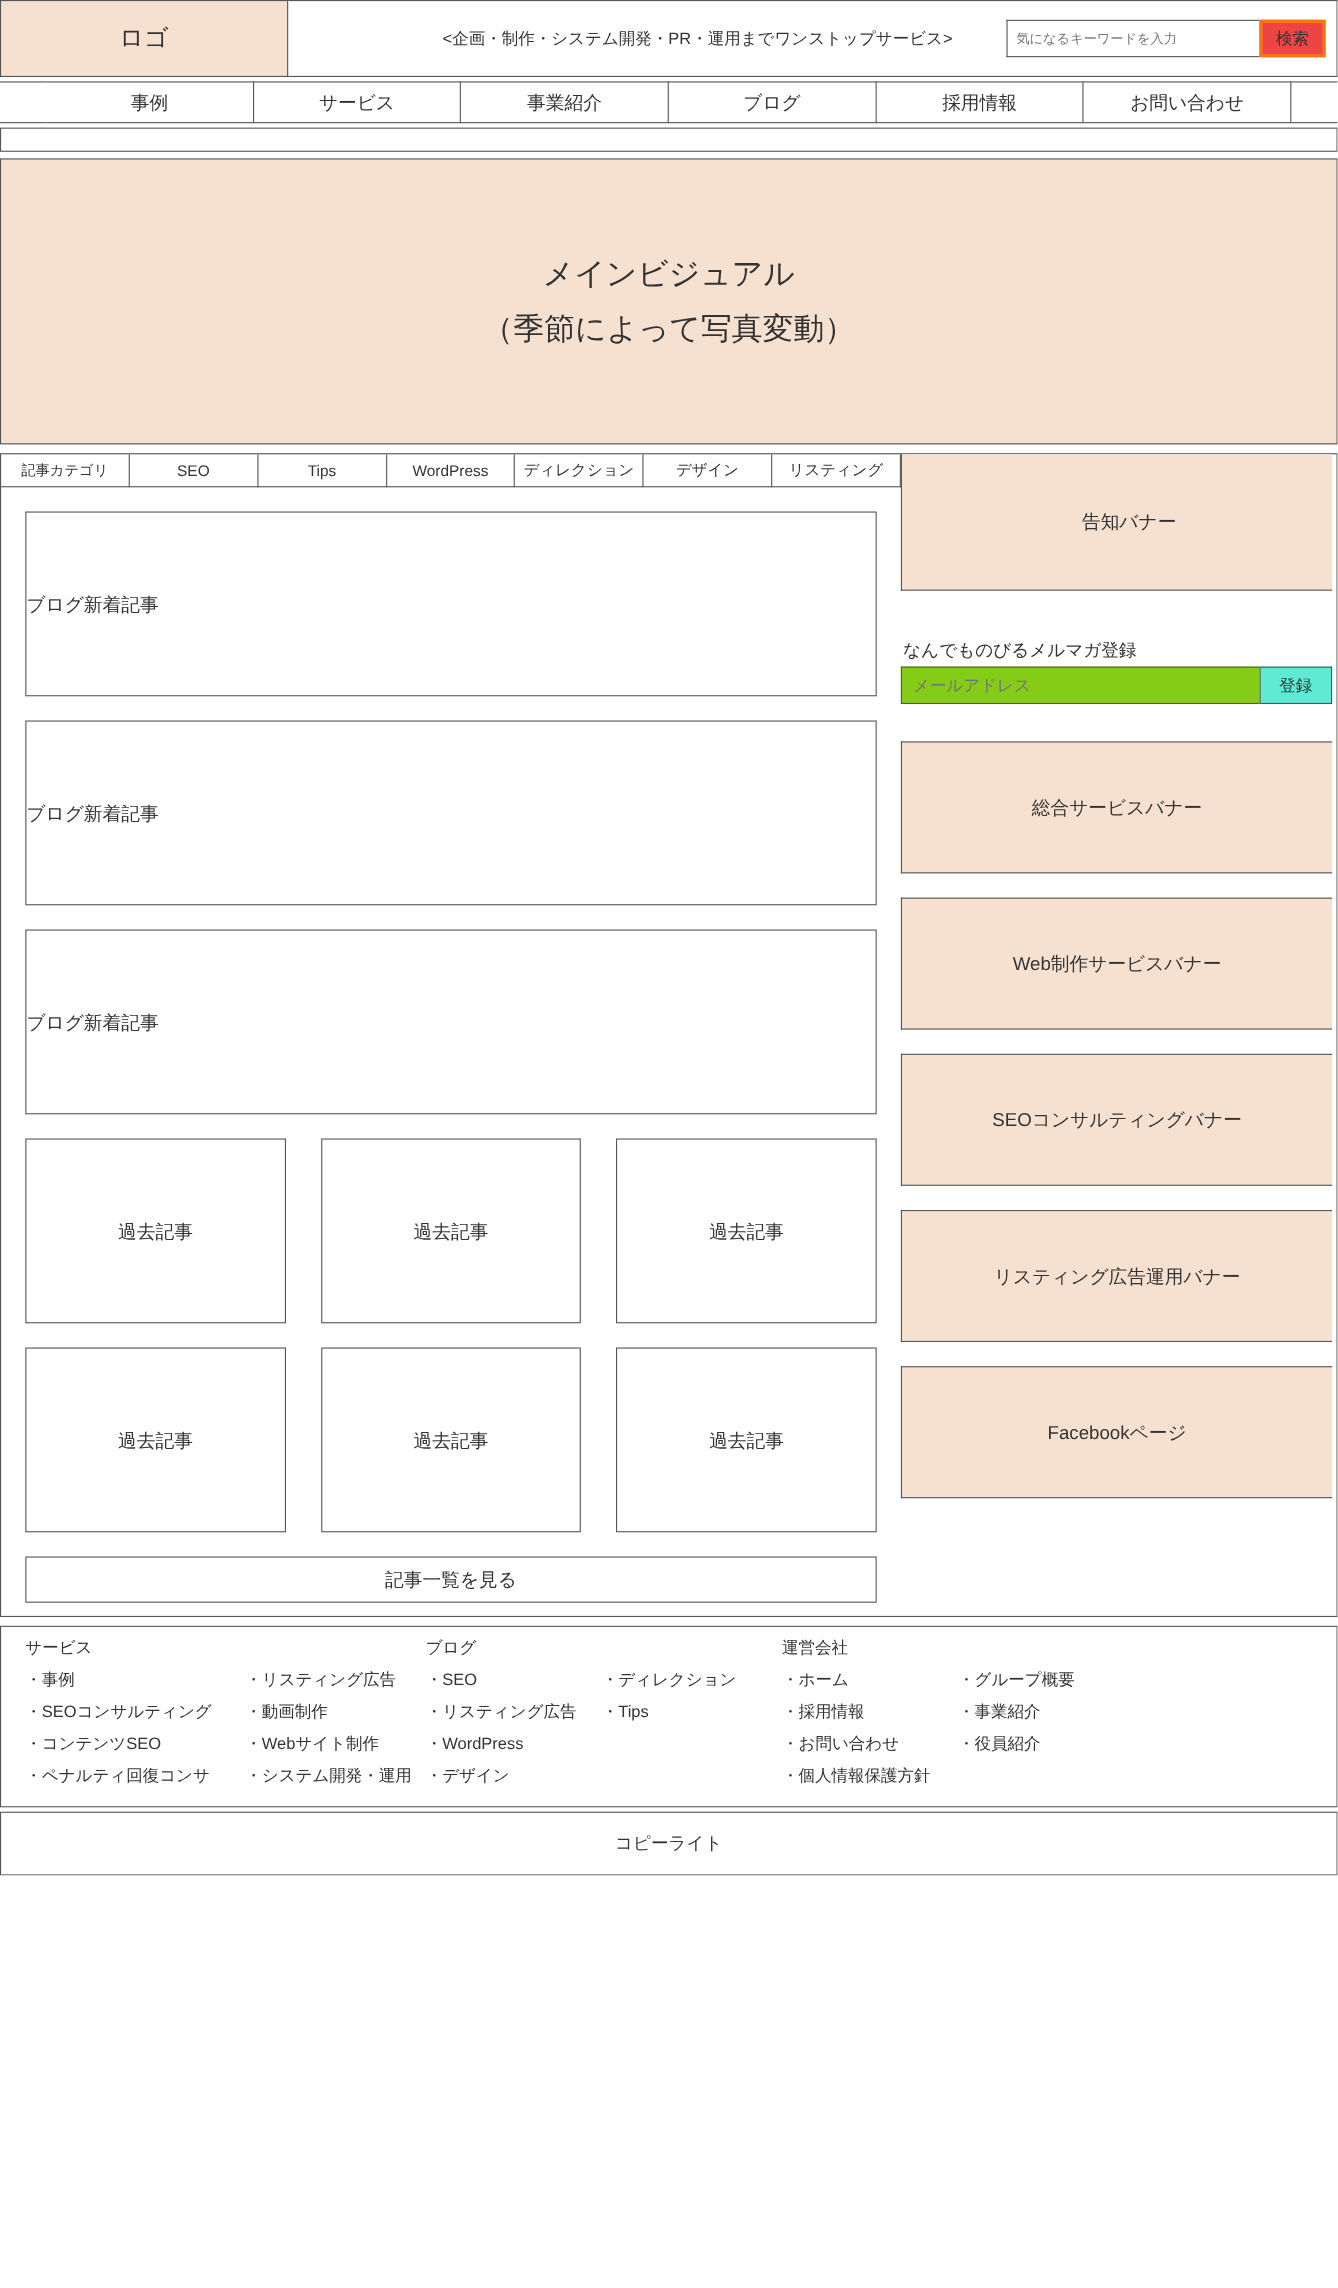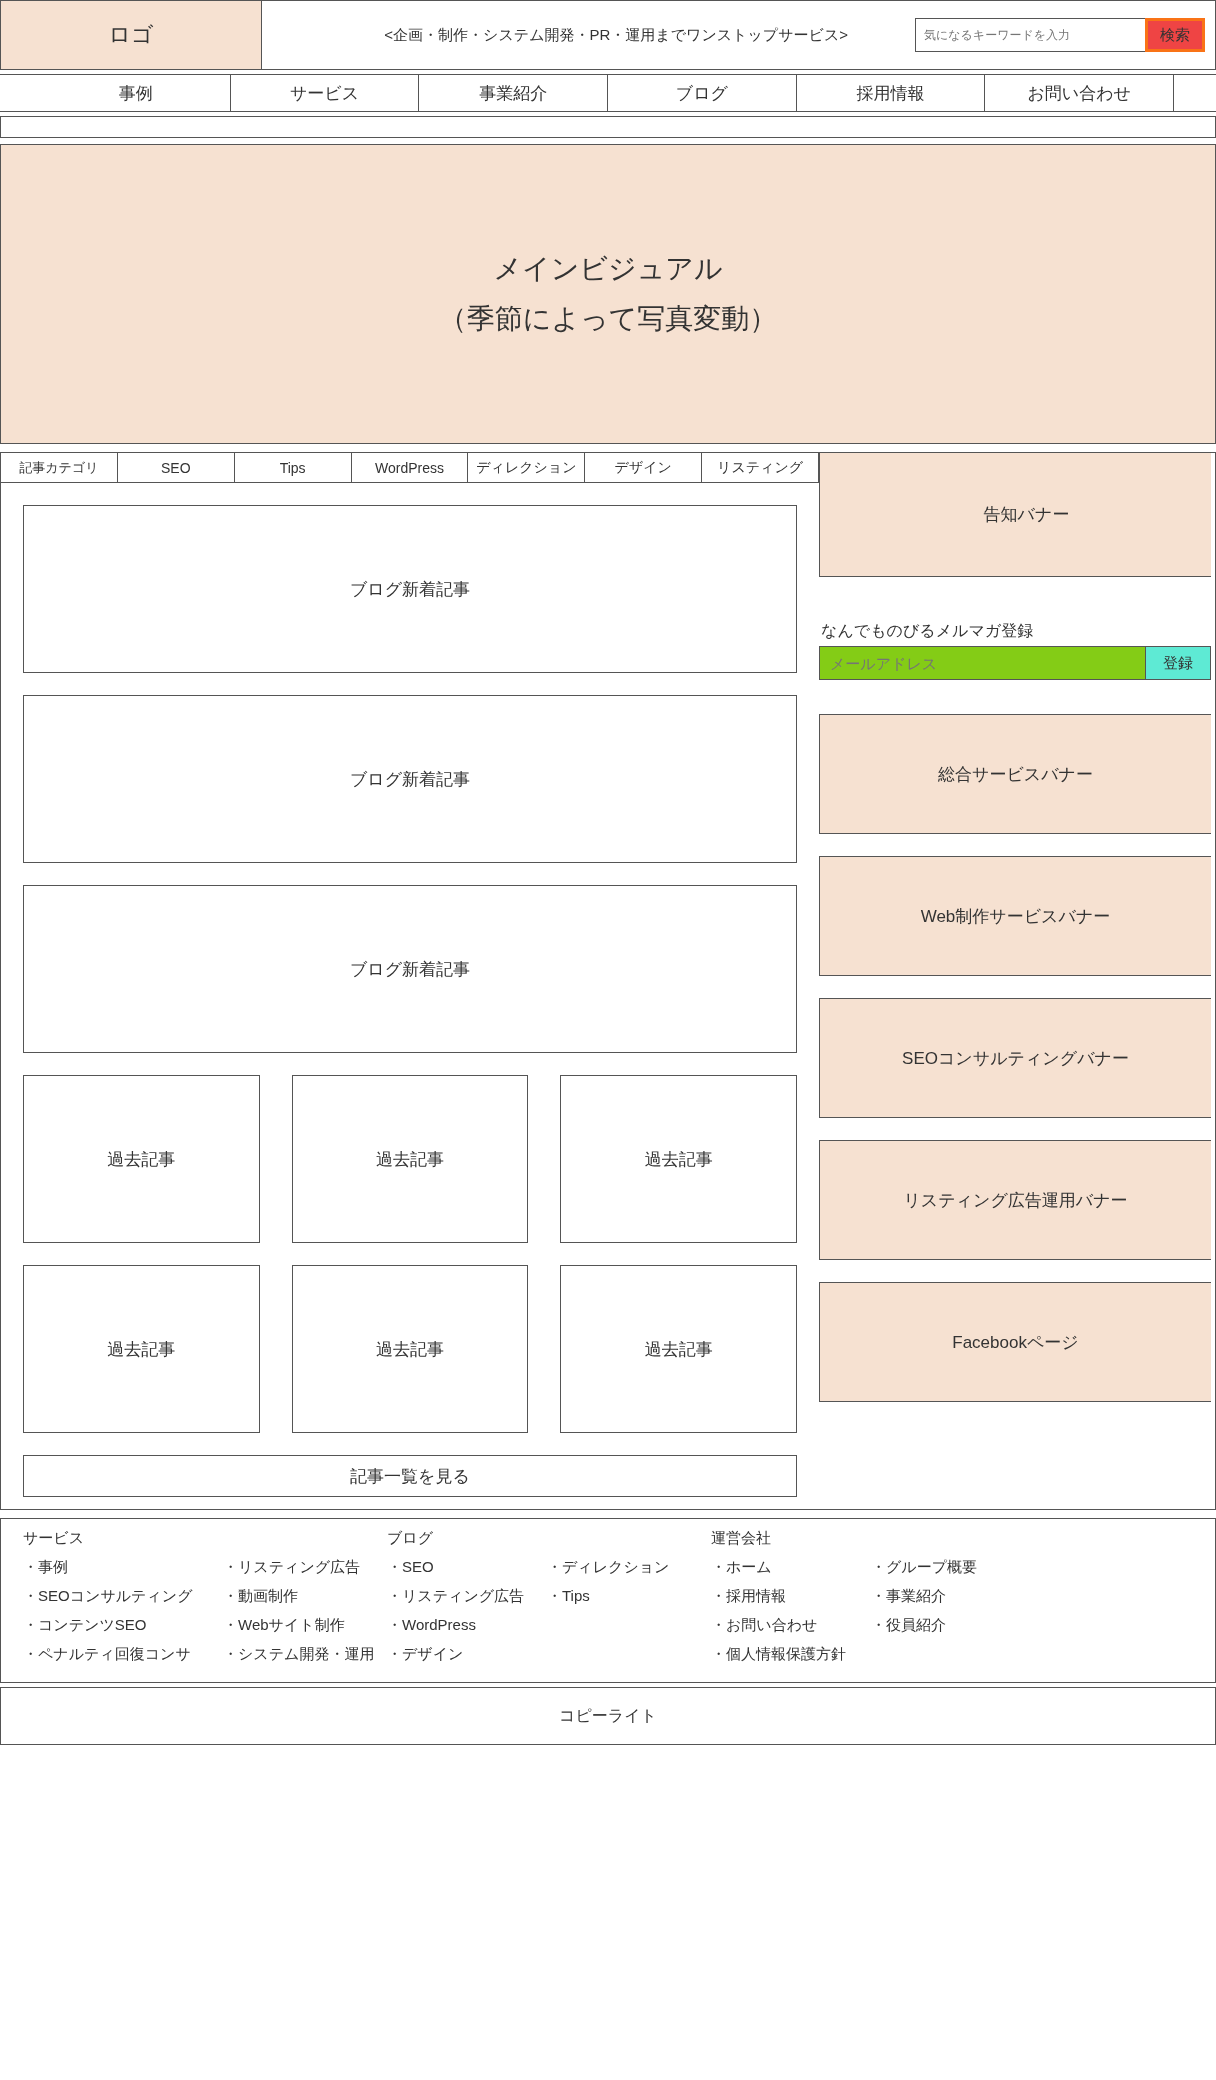--- a/index.html
+++ b/index.html
@@ -20,21 +20,21 @@
     height: 70px;
   }
   .logo {
     width: 262px; height: 100%;
     display: flex; align-items: center; justify-content: center;
     font-size: 22px;
   }
   .header-right {
     flex: 1;
     display: flex; align-items: center; justify-content: flex-end;
-    gap: 24px; padding: 0 10px;
+    gap: 6px; padding: 0 10px;
   }
   .tagline { font-size: 15px; white-space: nowrap; }
   .search-box {
     display: flex; height: 34px;
   }
   .search-input {
     width: 230px; border: 1px solid #555; border-right: none;
     padding: 0 8px; font-size: 12px; outline: none; background: #fff; margin-left: 43px;
   }
   .search-btn {
@@ -54,21 +54,21 @@
     border-left: none;
   }
   .gnav-item:first-of-type { border-left:1px solid #555; }
   .gnav-spacer.right { border-right: none; }
 
   
   .subbar { height: 22px; margin-top: 4px; }
 
   
   .mv {
-    margin-top: 6px; height: 300px;
+    margin-top: 6px; height: 260px;
     display:flex; flex-direction:column; align-items:center; justify-content:center;
     font-size: 28px; line-height: 1.8;
   }
 
   
   .content-wrap {
     margin-top: 8px; padding: 0;
     display:flex; gap: 0;
   }
 
@@ -78,21 +78,21 @@
   .cat-tab {
     flex:1; display:flex; align-items:center; justify-content:center;
     border:1px solid #555; border-left:none; font-size:14px;
   }
   .cat-tab:first-child { border-left:1px solid #555; }
   .cat-label { font-size: 13px; }
 
   .left-inner { padding: 22px 22px 0 22px; }
   .new-article {
     height: 168px; margin-bottom: 22px;
-    display:flex; align-items:center; justify-content:center;
+    display:flex; align-items:center; justify-content:flex-start;
     font-size: 17px;
   }
   .past-row { display:flex; gap: 32px; margin-bottom: 22px; }
   .past {
     flex:1; height: 168px;
     display:flex; align-items:center; justify-content:center;
     font-size: 17px;
   }
   .more-btn {
     height: 42px; display:flex; align-items:center; justify-content:center;

